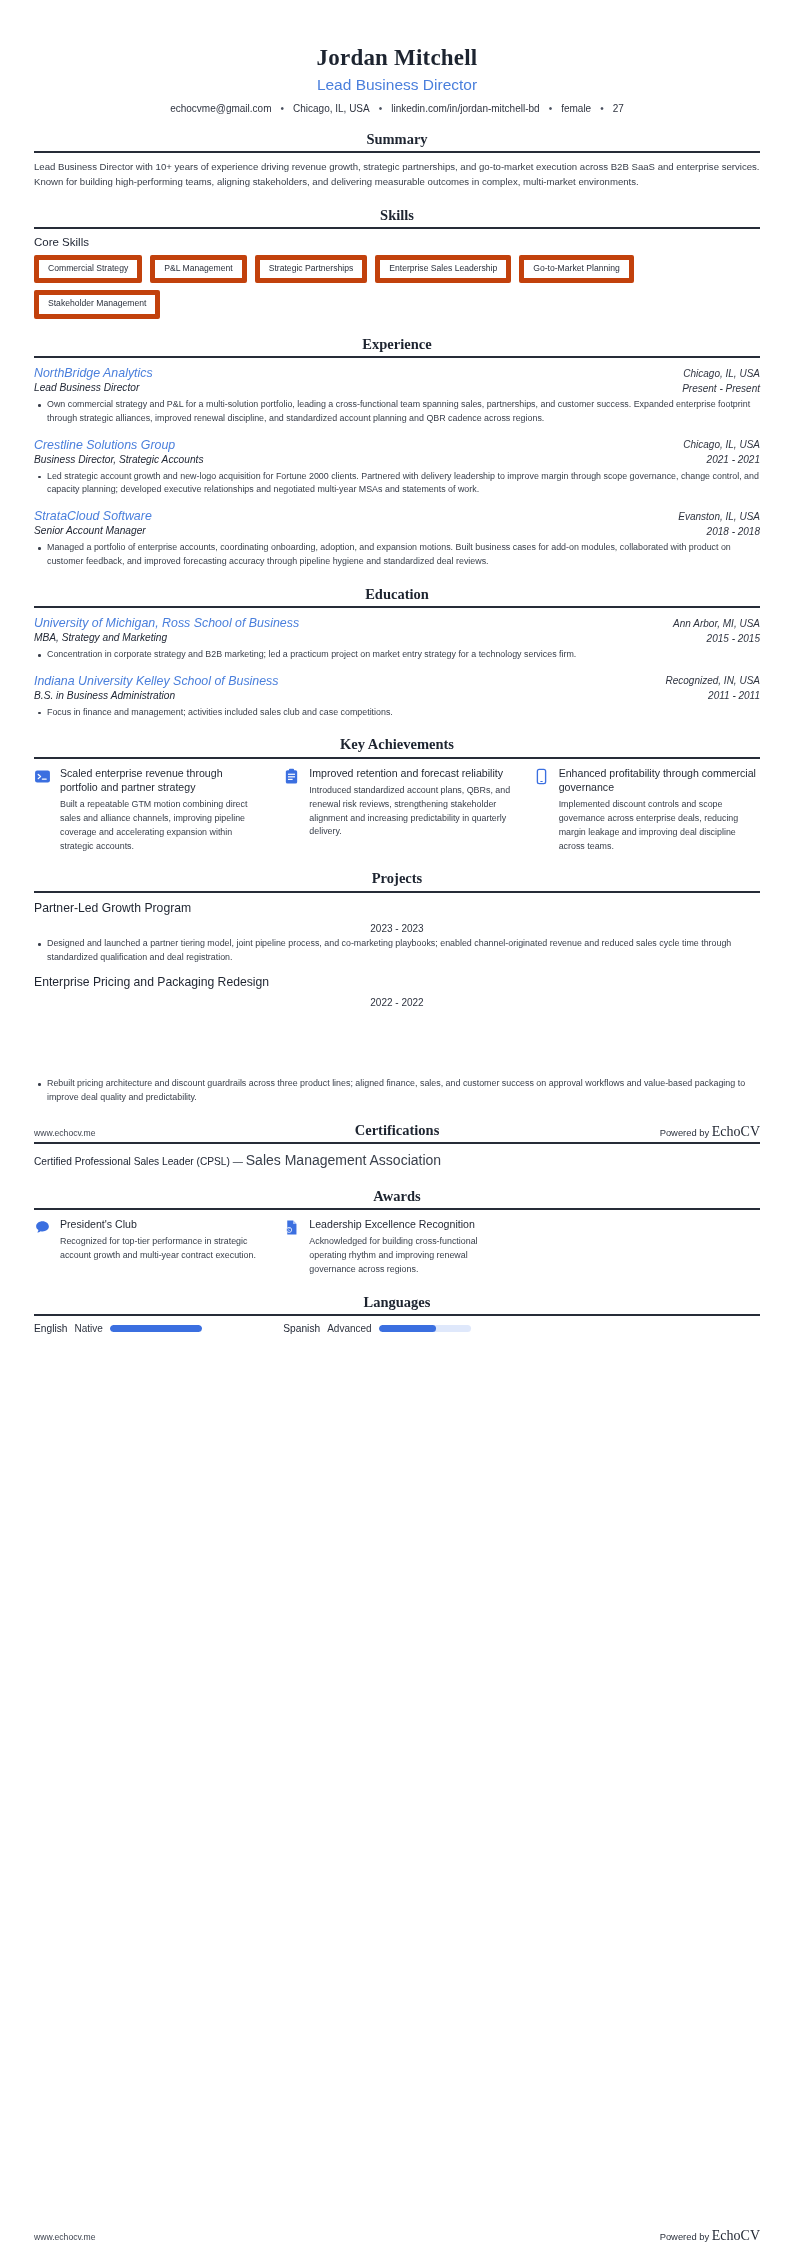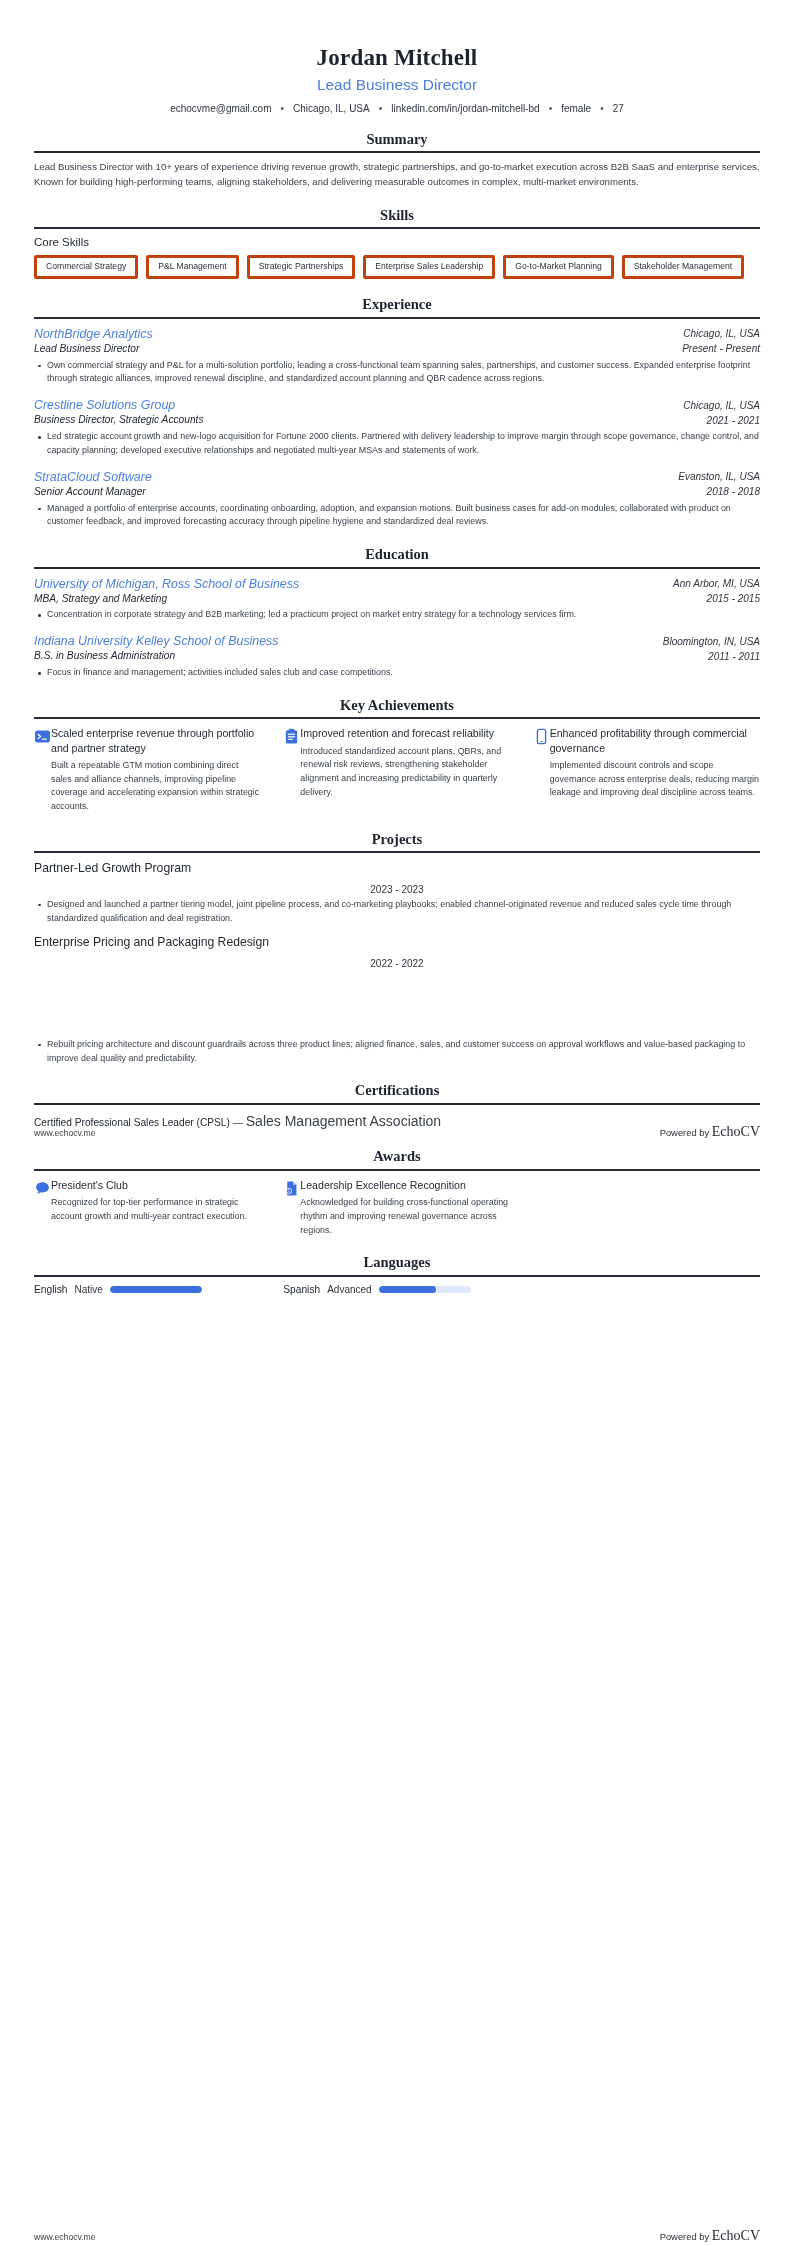--- a/index.html
+++ b/index.html
@@ -89,21 +89,21 @@
     font-size: 11.5px;
     color: #222836;
     margin: 3px 0 7px 0;
   }
   .chips {
     display: flex;
     flex-wrap: wrap;
     gap: 7px 8px;
   }
   .chip {
-    border: 3px solid #c2410c;
+    border: 5px solid #c2410c;
     border-radius: 2px;
     padding: 4px 9px 5px 9px;
     font-size: 8.6px;
     color: #2b313d;
     line-height: 1.1;
     background: #fff;
   }
 
   
   .entry { margin-bottom: 11px; }
@@ -166,20 +166,21 @@
     margin-top: 4px;
   }
   .awgrid {
     display: grid;
     grid-template-columns: 1fr 1fr 1fr;
     gap: 0 22px;
     margin-top: 4px;
   }
   .ka {
     display: flex;
+    gap: 9px;
     align-items: flex-start;
   }
   .ka-ico {
     flex: 0 0 auto;
     width: 17px;
     height: 17px;
     margin-top: 2px;
   }
   .ka-body { flex: 1 1 auto; min-width: 0; }
   .ka-title {
@@ -386,21 +387,21 @@
               <div class="entry-title">MBA, Strategy and Marketing</div>
               <div class="entry-dates">2015 - 2015</div>
             </div>
             <ul class="bullets">
               <li>Concentration in corporate strategy and B2B marketing; led a practicum project on market entry strategy for a technology services firm.</li>
             </ul>
           </div>
           <div class="entry">
             <div class="entry-row">
               <div class="entry-org">Indiana University Kelley School of Business</div>
-              <div class="entry-loc">Bloomington, IN, USA</div>
+              <div class="entry-loc">Recognized, IN, USA</div>
             </div>
             <div class="entry-row">
               <div class="entry-title">B.S. in Business Administration</div>
               <div class="entry-dates">2011 - 2011</div>
             </div>
             <ul class="bullets">
               <li>Focus in finance and management; activities included sales club and case competitions.</li>
             </ul>
           </div>
         </div>

